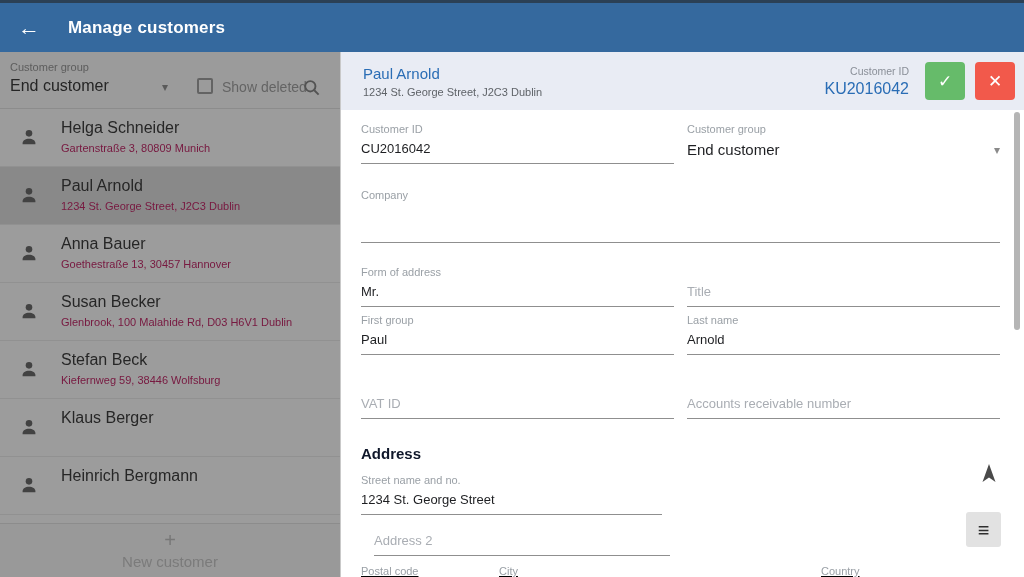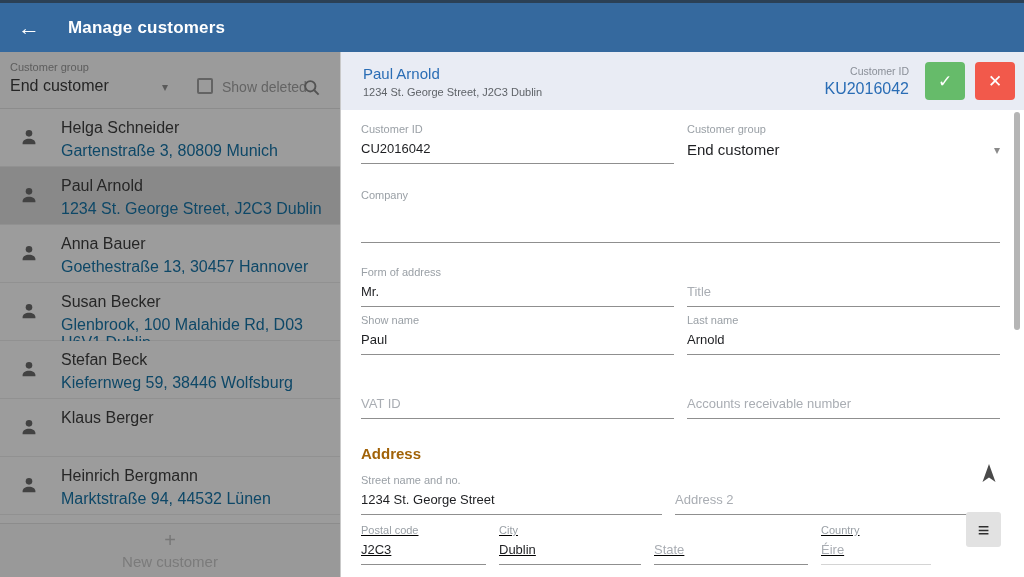--- a/index.html
+++ b/index.html
@@ -39,21 +39,21 @@
   .search-ic { position:absolute; left:302px; top:26px; }
 
   .customers { list-style:none; }
   .crow {
     height:58px; position:relative; padding-left:61px; padding-top:10px;
     border-bottom:1px solid #ececec; cursor:pointer; background:#fff;
   }
   .crow.selected { background:#dedede; }
   .person-ic { position:absolute; left:18px; top:17px; }
   .cname { font-size:16px; color:#2e2e2e; }
-  .caddr { font-size:16px; color:#0369a1; margin-top:5px; }
+  .caddr { font-size:11px; color:#be185d; margin-top:5px; }
   .partial-row { height:9px; border-bottom:1px solid #ececec; background:#fff; }
 
   .list-footer {
     position:absolute; left:0; right:0; bottom:0; height:54px; z-index:5;
     background:#fafafa; border-top:1px solid #e2e2e2; text-align:center; cursor:pointer;
   }
   .plus { font-size:20px; color:#bdbdbd; line-height:1; margin-top:6px; }
   .newc-label { font-size:15px; color:#c4c4c4; margin-top:3px; }
 
   
@@ -83,25 +83,25 @@
   .f input {
     border:none; outline:none; background:transparent; width:100%;
     border-bottom:1px solid #8f8f8f; font-size:13px; color:#1e1f22; padding:3px 0 7px;
   }
   .f input::placeholder { color:#a9adb3; }
   .f.full { width:639px; }
   .f.full input { padding-bottom:9px; padding-top:14px; }
   .select-value { display:flex; align-items:center; padding:3px 0 7px; cursor:pointer; }
   .select-value span:first-child { font-size:15px; color:#1e1f22; }
   .select-caret { margin-left:auto; font-size:12px; color:#8a8a8a; }
-  .section-title { font-size:15px; font-weight:bold; color:#a16207; margin:26px 0 12px; }
+  .section-title { font-size:15px; font-weight:bold; color:#0f172a; margin:26px 0 12px; }
   .row2 { margin-top:24px; }
   .row3 { margin-top:7px; }
   .row4 { margin-top:23px; }
-  .rowS { margin-top:6px; }
+  .rowS { margin-top:6px;flex-direction:column; }
   .rowP { margin-top:9px;text-decoration:underline; }
   .w-street { width:301px; } .w-addr2 { width:296px; margin-left:11px; }
   .w-postal { width:125px; } .w-city { width:142px; margin-left:20px; }
   .w-state { width:154px; margin-left:8px; } .w-country { width:110px; margin-left:12px; }
   .w-country input { border-bottom-color:#d4d4d4; }
 
   .scroll-thumb {
     position:absolute; right:4px; top:60px; width:6px; height:218px;
     background:#b5b5b5; border-radius:3px;
   }
@@ -202,21 +202,20 @@
           <div class="cname">Klaus Berger</div>
         </li>
         <li class="crow">
           <span class="person-ic">
             <svg width="22" height="22" viewBox="0 0 24 24" fill="#5f5f5f">
                 <circle cx="12" cy="8" r="3.6"></circle>
                 <path d="M5 19c0-3.2 3.1-5 7-5s7 1.8 7 5v1H5z"></path>
               </svg>
           </span>
           <div class="cname">Heinrich Bergmann</div>
-          <div class="caddr">Marktstraße 94, 44532 Lünen</div>
         </li>
       </ul>
       <div class="partial-row"></div>
 
       <div class="list-footer">
         <div class="plus">+</div>
         <div class="newc-label">New customer</div>
       </div>
     </aside>
 
@@ -266,21 +265,21 @@
             <span class="flabel">Form of address</span>
             <input value="Mr." style="">
           </div>
           <div class="f no-label">
             <input placeholder="Title" style="">
           </div>
         </div>
 
         <div class="frow row3">
           <div class="f">
-            <span class="flabel">Show name</span>
+            <span class="flabel">First group</span>
             <input value="Paul" style="">
           </div>
           <div class="f">
             <span class="flabel">Last name</span>
             <input value="Arnold" style="">
           </div>
         </div>
 
         <div class="frow row4">
           <div class="f no-label">

